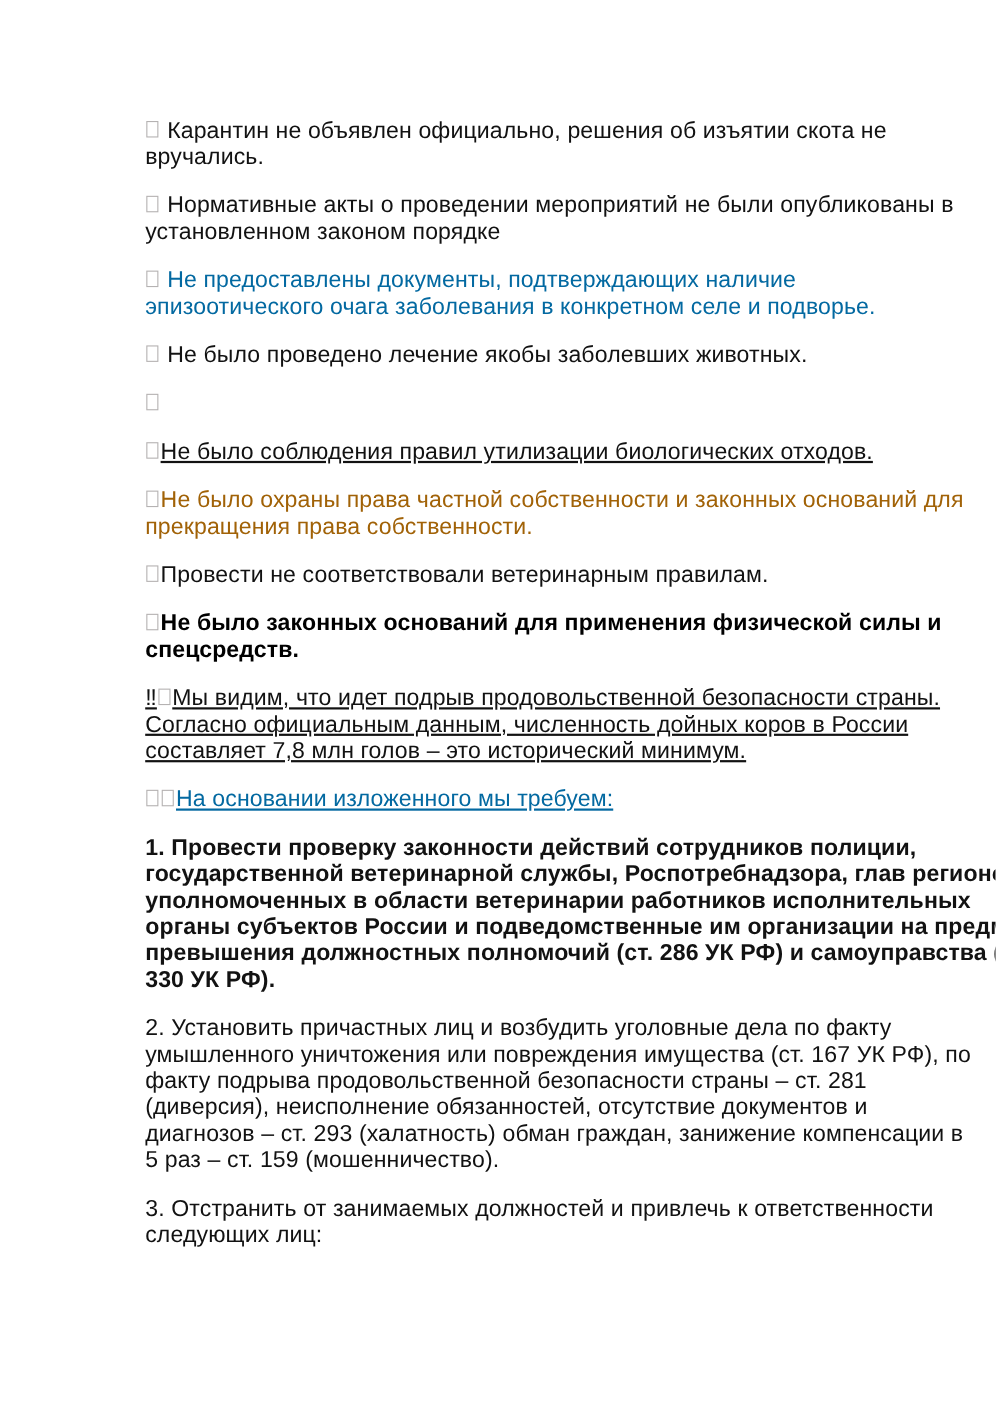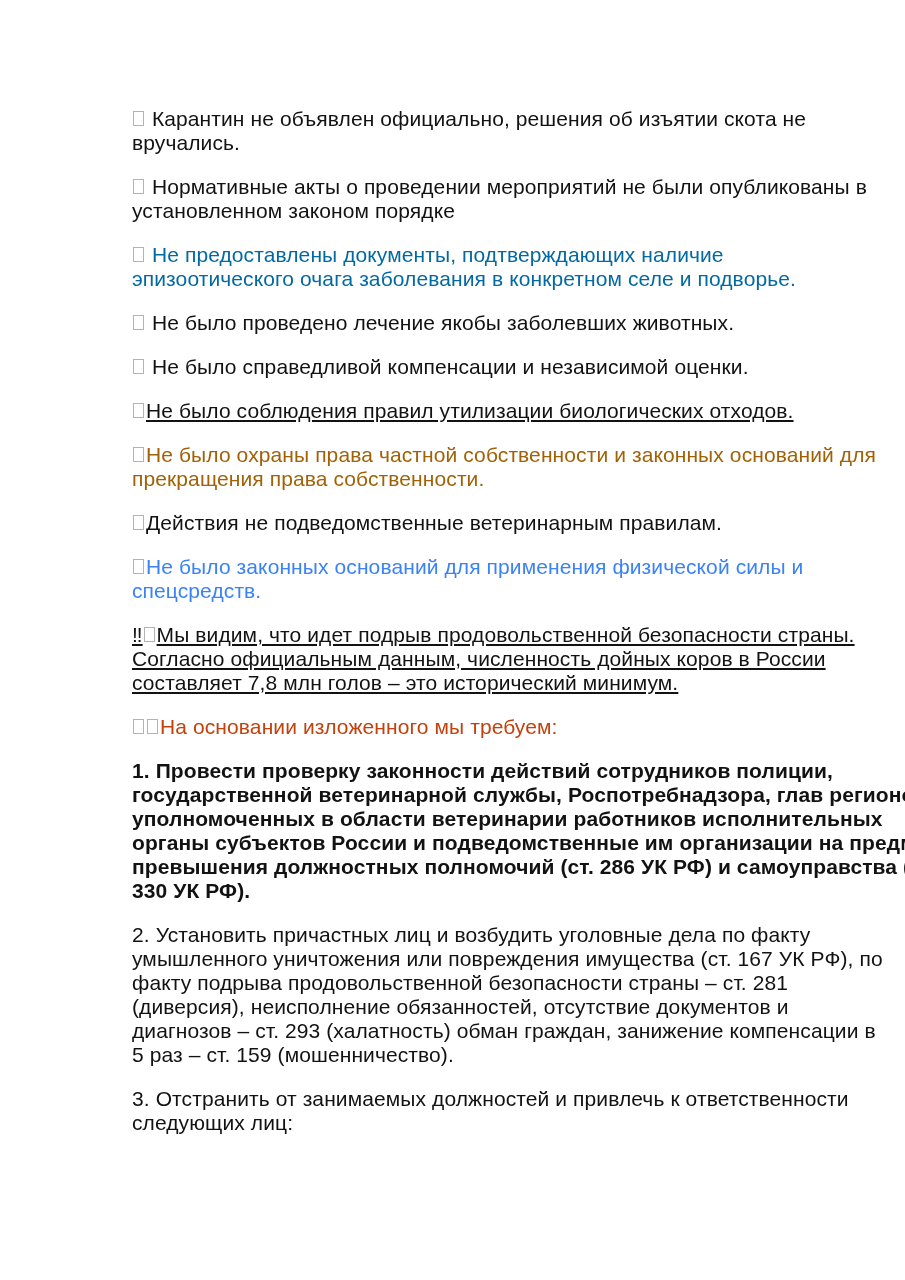--- a/index.html
+++ b/index.html
@@ -53,37 +53,37 @@
 вручались.</span></p>
 
   <p class="para" style="color: rgb(18, 18, 18);"><span class="prefix-slot"><span class="glyph-box" style="border-color: rgb(181, 178, 178);"></span><span class="prefix-char"> </span></span><span class="text-slot">Нормативные акты о проведении мероприятий не были опубликованы в
 установленном законом порядке</span></p>
 
   <p class="para" style="color: #0369a1;"><span class="prefix-slot"><span class="glyph-box" style="border-color: rgb(181, 178, 178);"></span><span class="prefix-char"> </span></span><span class="text-slot">Не предоставлены документы, подтверждающих наличие
 эпизоотического очага заболевания в конкретном селе и подворье.</span></p>
 
   <p class="para" style="color: rgb(18, 18, 18);"><span class="prefix-slot"><span class="glyph-box" style="border-color: rgb(181, 178, 178);"></span><span class="prefix-char"> </span></span><span class="text-slot">Не было проведено лечение якобы заболевших животных.</span></p>
 
-  <p class="para" style="color: rgb(18, 18, 18);"><span class="prefix-slot"><span class="glyph-box" style="border-color: rgb(181, 178, 178);"></span><span class="prefix-char"> </span></span><span class="text-slot">Не было справедливой компенсации и независимой оценки.</span></p>
+  <p class="para" style="color: rgb(18, 18, 18);"><span class="prefix-slot"><span class="glyph-box" style="border-color: rgb(181, 178, 178);"></span><span class="prefix-char"> </span></span></p>
 
   <p class="para" style="color: rgb(18, 18, 18); text-decoration: underline;"><span class="prefix-slot"><span class="glyph-box" style="border-color: rgb(181, 178, 178);"></span></span><span class="text-slot">Не было соблюдения правил утилизации биологических отходов.</span></p>
 
   <p class="para" style="color: #a16207;"><span class="prefix-slot"><span class="glyph-box" style="border-color: rgb(181, 178, 178);"></span></span><span class="text-slot">Не было охраны права частной собственности и законных оснований для
 прекращения права собственности.</span></p>
 
-  <p class="para" style="color: rgb(18, 18, 18);"><span class="prefix-slot"><span class="glyph-box" style="border-color: rgb(181, 178, 178);"></span></span><span class="text-slot">Действия не подведомственные ветеринарным правилам.</span></p>
+  <p class="para" style="color: rgb(18, 18, 18);"><span class="prefix-slot"><span class="glyph-box" style="border-color: rgb(181, 178, 178);"></span></span><span class="text-slot">Провести не соответствовали ветеринарным правилам.</span></p>
 
-  <p class="para" style="color: #3b82f6;"><span class="prefix-slot"><span class="glyph-box" style="border-color: rgb(181, 178, 178);"></span></span><span class="text-slot">Не было законных оснований для применения физической силы и
+  <p class="para" style="color: #000000; font-weight: bold;"><span class="prefix-slot"><span class="glyph-box" style="border-color: rgb(181, 178, 178);"></span></span><span class="text-slot">Не было законных оснований для применения физической силы и
 спецсредств.</span></p>
 
   <p class="para" style="color: rgb(18, 18, 18); text-decoration: underline;"><span class="prefix-slot"><span class="prefix-char">‼</span><span class="glyph-box" style="border-color: rgb(181, 178, 178);"></span></span><span class="text-slot">Мы видим, что идет подрыв продовольственной безопасности страны.
 Согласно официальным данным, численность дойных коров в России
 составляет 7,8 млн голов – это исторический минимум.</span></p>
 
-  <p class="para" style="color: #c2410c;"><span class="prefix-slot"><span class="glyph-box" style="border-color: rgb(181, 178, 178);"></span><span class="glyph-box" style="border-color: rgb(181, 178, 178);"></span></span><span class="text-slot">На основании изложенного мы требуем:</span></p>
+  <p class="para" style="color: #0369a1; text-decoration: underline;"><span class="prefix-slot"><span class="glyph-box" style="border-color: rgb(181, 178, 178);"></span><span class="glyph-box" style="border-color: rgb(181, 178, 178);"></span></span><span class="text-slot">На основании изложенного мы требуем:</span></p>
 
   <p class="para" style="color: rgb(18, 18, 18); font-weight: bold;"><span class="prefix-slot"></span><span class="text-slot">1. Провести проверку законности действий сотрудников полиции,
 государственной ветеринарной службы, Роспотребнадзора, глав регионов и
 уполномоченных в области ветеринарии работников исполнительных
 органы субъектов России и подведомственные им организации на предмет
 превышения должностных полномочий (ст. 286 УК РФ) и самоуправства (ст.
 330 УК РФ).</span></p>
 
   <p class="para" style="color: rgb(18, 18, 18);"><span class="prefix-slot"></span><span class="text-slot">2. Установить причастных лиц и возбудить уголовные дела по факту
 умышленного уничтожения или повреждения имущества (ст. 167 УК РФ), по

